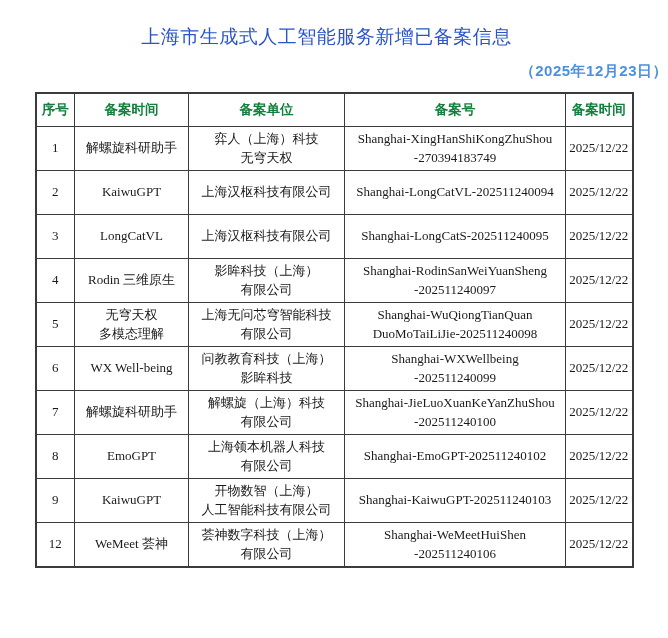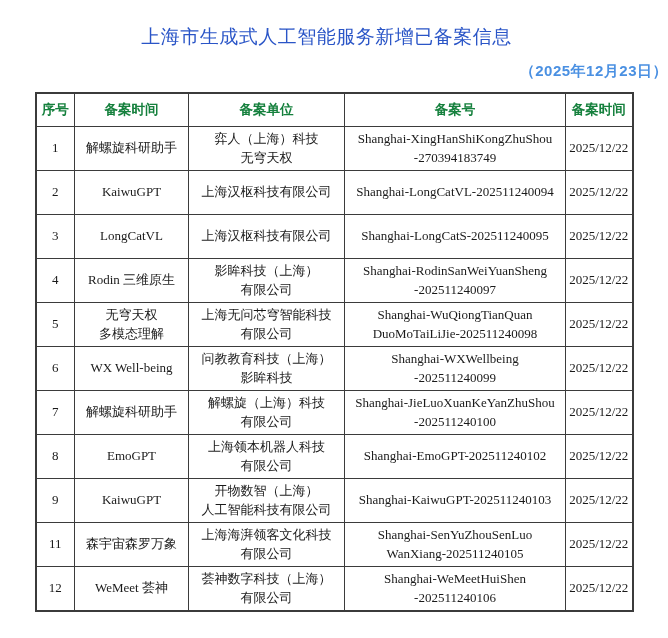--- a/index.html
+++ b/index.html
@@ -157,29 +157,20 @@
       </tr>
       <tr>
         <td class="cell-no">9</td>
         <td class="cell-model">KaiwuGPT</td>
         <td class="cell-company">开物数智（上海）
 人工智能科技有限公司</td>
         <td class="cell-number">Shanghai-KaiwuGPT-202511240103</td>
         <td class="cell-date">2025/12/22</td>
       </tr>
       <tr>
-        <td class="cell-no">11</td>
-        <td class="cell-model">森宇宙森罗万象</td>
-        <td class="cell-company">上海海湃领客文化科技
-有限公司</td>
-        <td class="cell-number">Shanghai-SenYuZhouSenLuo
-WanXiang-202511240105</td>
-        <td class="cell-date">2025/12/22</td>
-      </tr>
-      <tr>
         <td class="cell-no">12</td>
         <td class="cell-model">WeMeet 荟神</td>
         <td class="cell-company">荟神数字科技（上海）
 有限公司</td>
         <td class="cell-number">Shanghai-WeMeetHuiShen
 -202511240106</td>
         <td class="cell-date">2025/12/22</td>
       </tr>
     </tbody>
 </table>

